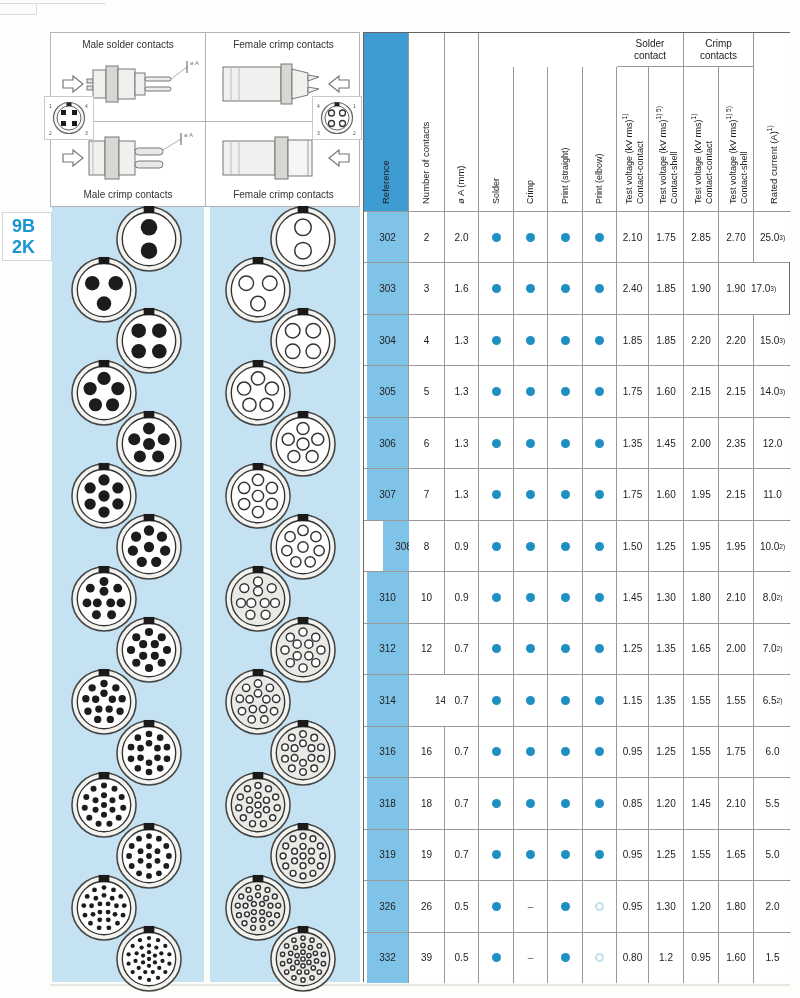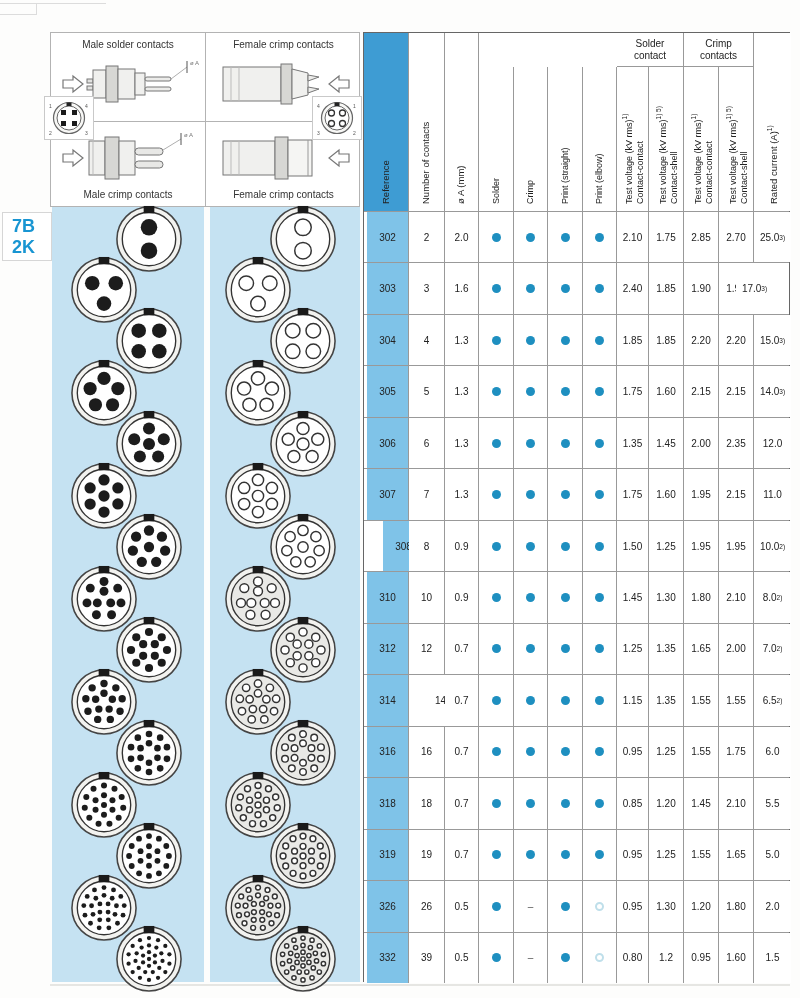--- a/index.html
+++ b/index.html
@@ -146,21 +146,21 @@
       <circle cx="17.5" cy="25.5" r="3" fill="#fff" stroke="#333" stroke-width="1.3"></circle>
       <circle cx="28.5" cy="25.5" r="3" fill="#fff" stroke="#333" stroke-width="1.3"></circle>
       <text x="3" y="10" font-size="5" fill="#555">4</text>
       <text x="39" y="10" font-size="5" fill="#555">1</text>
       <text x="3" y="37" font-size="5" fill="#555">3</text>
       <text x="39" y="37" font-size="5" fill="#555">2</text>
     </svg>
   </div>
 
   <div class="badge">
-    <div>7B</div>
+    <div>9B</div>
     <div>2K</div>
   </div>
 
   <div class="panel">
     <div class="pcol" style="left:0;width:152px"></div>
     <div class="pcol" style="left:158px;width:150px"></div>
   <div class="face" style="left: 63px; top: -2.5px; width: 68px; height: 68px;"><svg viewBox="-35 -35 70 70" width="68" height="68">
     <circle r="33" fill="#f2f2ef" stroke="#444" stroke-width="1.6"></circle>
     <circle r="27.5" fill="#fff" stroke="#333" stroke-width="1.4"></circle>
     <rect x="-5.5" y="-34" width="11" height="7.5" fill="#1a1a1a"></rect>
@@ -761,21 +761,21 @@
           <div class="cell  " style="left:184px;width:35px">
             <span class="dot"></span>
           </div>
           <div class="cell  " style="left:219px;width:34px">
             <span class="dot"></span>
           </div>
           <div class="cell  " style="left:253px;width:32px">2.40</div>
           <div class="cell  " style="left:285px;width:35px">1.85</div>
           <div class="cell  " style="left:320px;width:35px">1.90</div>
           <div class="cell  " style="left:355px;width:35px">1.90</div>
-          <div class="cell ratedtxt last" style="left:372px;width:37px">17.0<sup>3)</sup></div>
+          <div class="cell ratedtxt last" style="left:381px;width:37px">17.0<sup>3)</sup></div>
         </div>
         <div class="row" style="top: 280.933px; height: 51.4667px;">
           <div class="cell refc " style="left:0px;width:45px">304</div>
           <div class="cell  " style="left:45px;width:36px">4</div>
           <div class="cell  " style="left:81px;width:34px">1.3</div>
           <div class="cell  " style="left:115px;width:35px">
             <span class="dot"></span>
           </div>
           <div class="cell  " style="left:150px;width:34px">
             <span class="dot"></span>

